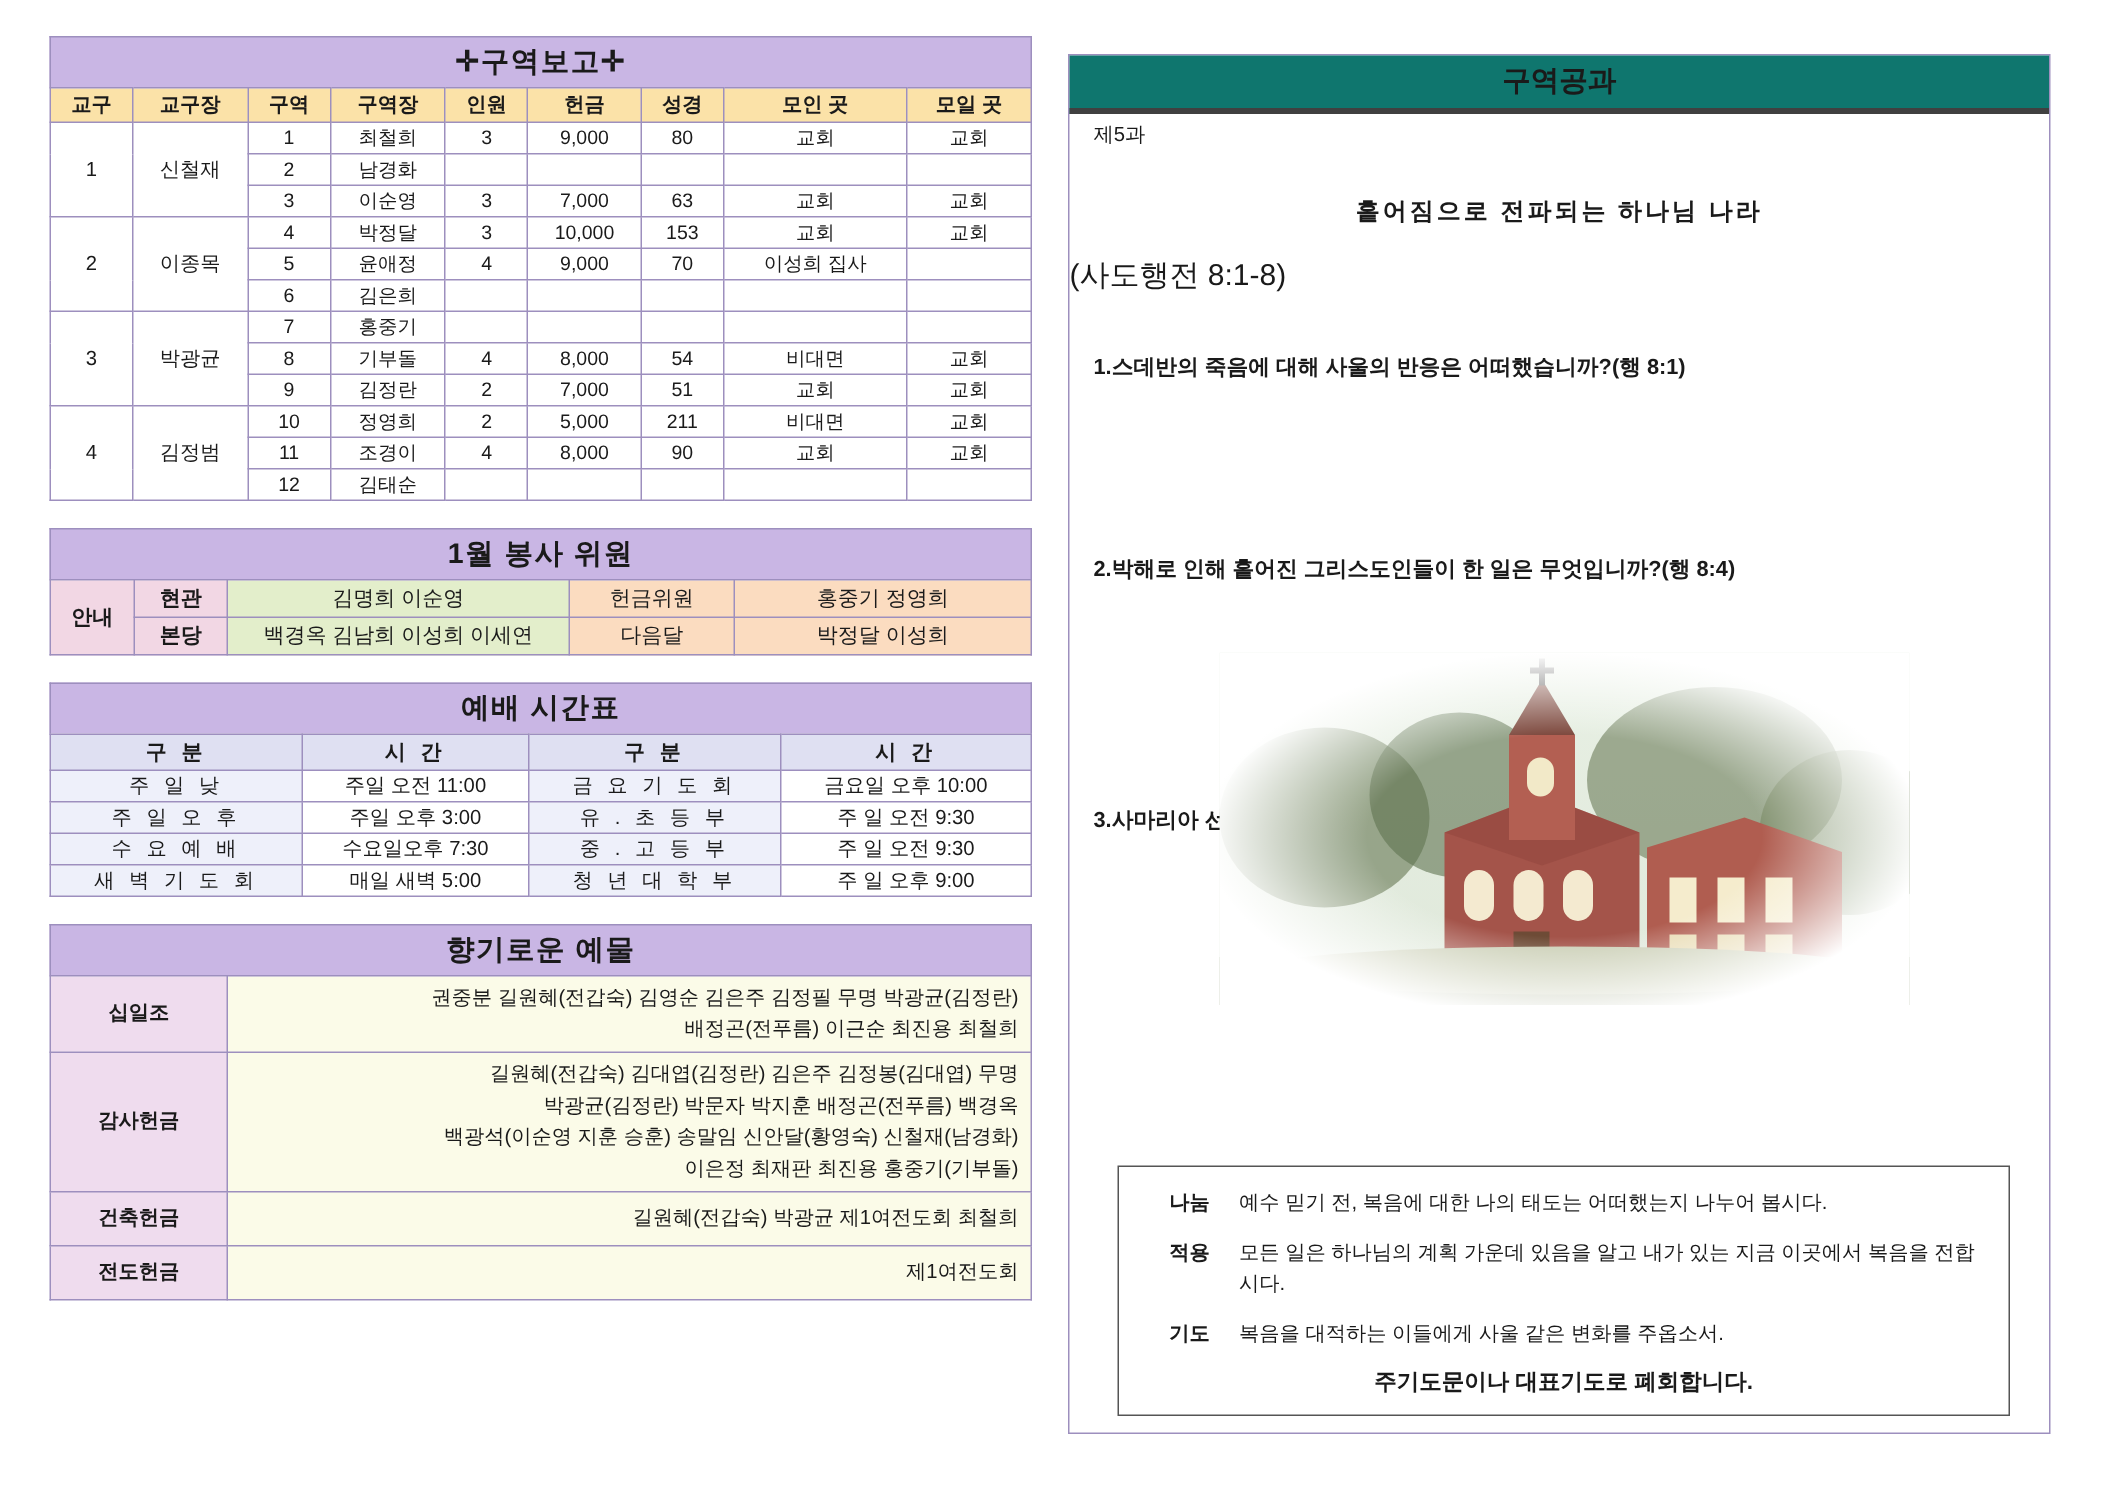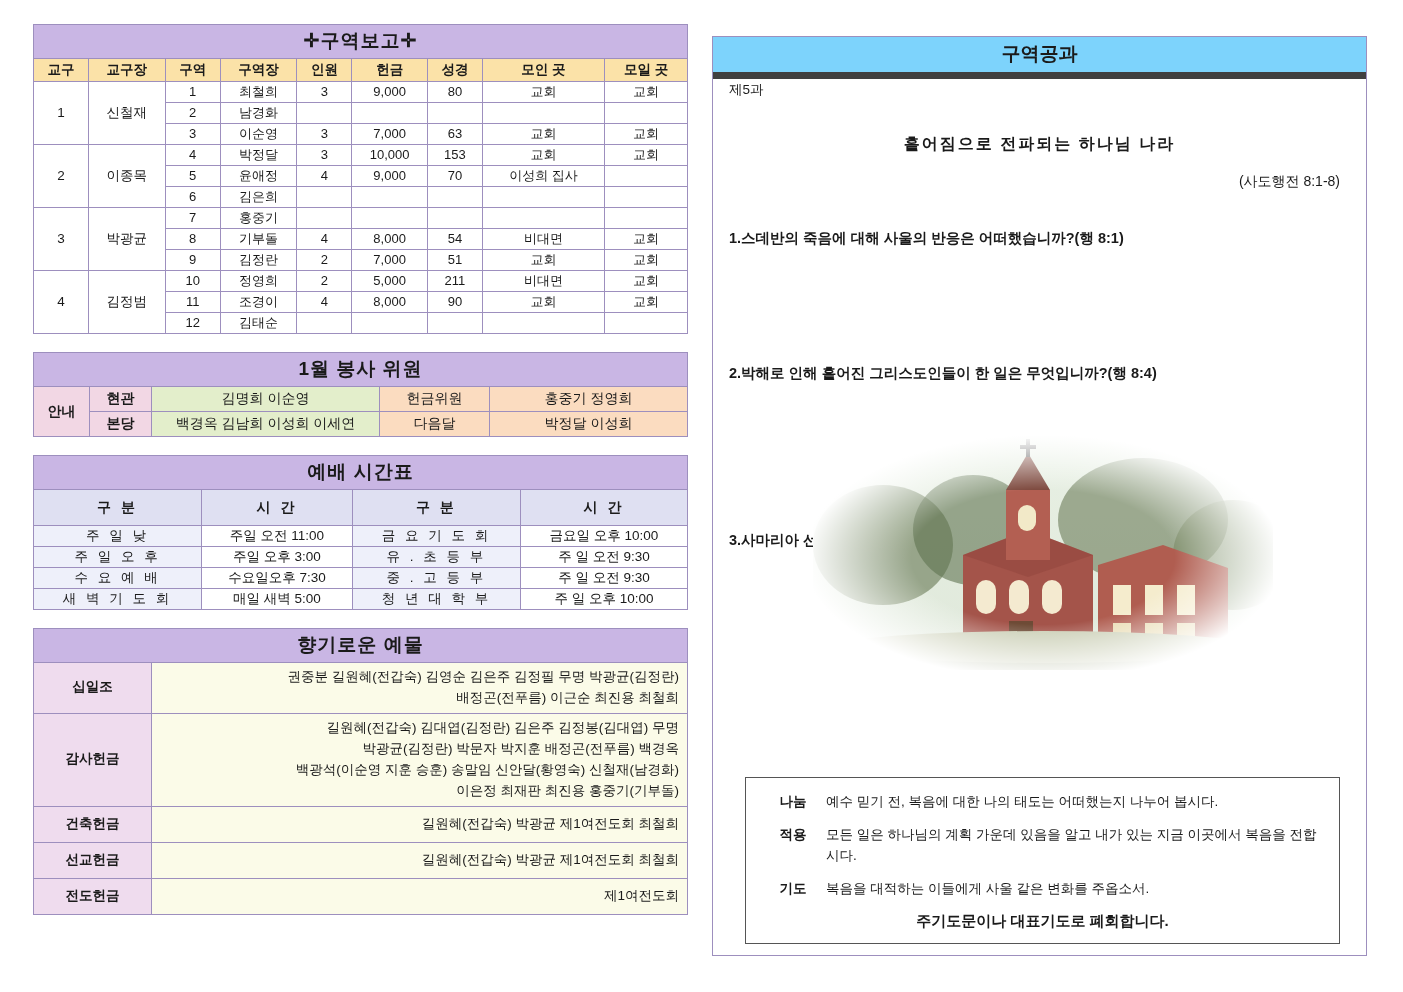--- a/index.html
+++ b/index.html
@@ -65,21 +65,21 @@
   .vol .k { background: #f2d7e4; font-weight: bold; }
   .vol .g { background: #e3eecb; }
   .vol .o { background: #fbdcc0; }
   .vol .side { background: #f2d7e4; font-weight: bold; width: 56px; }
 
   
   .sch th {
     background: #dfe0f2;
     font-weight: bold;
     font-size: 14px;
-    height: 36px;
+    height: 24px;
     letter-spacing: 3px;
   }
   .sch td { height: 21px; font-size: 13.5px; }
   .sch .c1 { background: #eef0fa; letter-spacing: 3px; }
   .sch .c2 { background: #ffffff; }
 
   
   .off td {
     text-align: right;
     padding: 4px 8px;
@@ -95,42 +95,41 @@
   .off td.val { background: #fbfbe8; }
 
   
   .study-box {
     border: 1px solid #9d8fbe;
     height: 920px;
     position: relative;
     padding: 0;
   }
   .study-title {
-    background: #7dd3fc;
+    background: #0f766e;
     text-align: center;
     font-size: 19px;
     font-weight: bold;
     padding: 4px 0 5px;
-    border-bottom: 7px solid #404040;
+    border-bottom: 4px solid #404040;
   }
   .lesson-no {
     position: absolute;
     left: 16px; top: 44px;
     font-size: 13.5px;
   }
   .lesson-head {
     text-align: center;
     font-size: 16px;
     font-weight: bold;
     margin-top: 55px;
     letter-spacing: 2px;
   }
   .lesson-ref {
-    text-align: right;
-    font-size: 14px;
+    font-size: 20px;
     margin: 18px 26px 0 0;
   }
   .q {
     font-size: 14.5px;
     font-weight: bold;
     margin: 30px 0 0 16px;
   }
   .q1 { margin-top: 38px; }
   .q2 { margin-top: 116px; }
   .q3 { margin-top: 148px; }
@@ -363,21 +362,21 @@
           <tr>
             <td class="c1">수 요 예 배</td>
             <td class="c2">수요일오후   7:30</td>
             <td class="c1">중 . 고 등 부</td>
             <td class="c2">주 일  오전    9:30</td>
           </tr>
           <tr>
             <td class="c1">새 벽 기 도 회</td>
             <td class="c2">매일 새벽     5:00</td>
             <td class="c1">청 년 대 학 부</td>
-            <td class="c2">주 일  오후    10:00</td>
+            <td class="c2">주 일  오후    9:00</td>
           </tr>
         </tbody>
       </table>
     </div>
 
     <div class="block">
       <div class="sec-title">향기로운 예물</div>
       <table class="off">
         <tbody>
           <tr>
@@ -391,26 +390,20 @@
             <td class="cat">감사헌금</td>
             <td class="val">
               <div>길원혜(전갑숙) 김대엽(김정란) 김은주 김정봉(김대엽) 무명</div>
               <div>박광균(김정란) 박문자 박지훈 배정곤(전푸름) 백경옥</div>
               <div>백광석(이순영 지훈 승훈) 송말임 신안달(황영숙) 신철재(남경화)</div>
               <div>이은정 최재판 최진용 홍중기(기부돌)</div>
             </td>
           </tr>
           <tr>
             <td class="cat">건축헌금</td>
-            <td class="val" style="height:36px">
-              <div>길원혜(전갑숙) 박광균 제1여전도회 최철희</div>
-            </td>
-          </tr>
-          <tr>
-            <td class="cat">선교헌금</td>
             <td class="val" style="height:36px">
               <div>길원혜(전갑숙) 박광균 제1여전도회 최철희</div>
             </td>
           </tr>
           <tr>
             <td class="cat">전도헌금</td>
             <td class="val" style="height:36px">
               <div>제1여전도회</div>
             </td>
           </tr>

